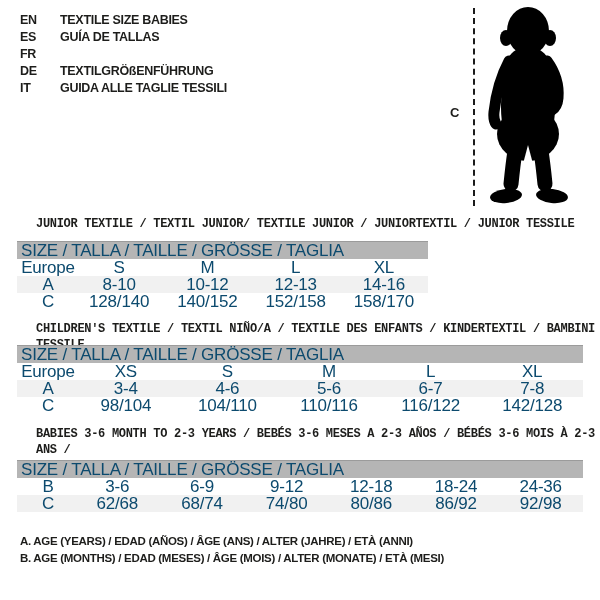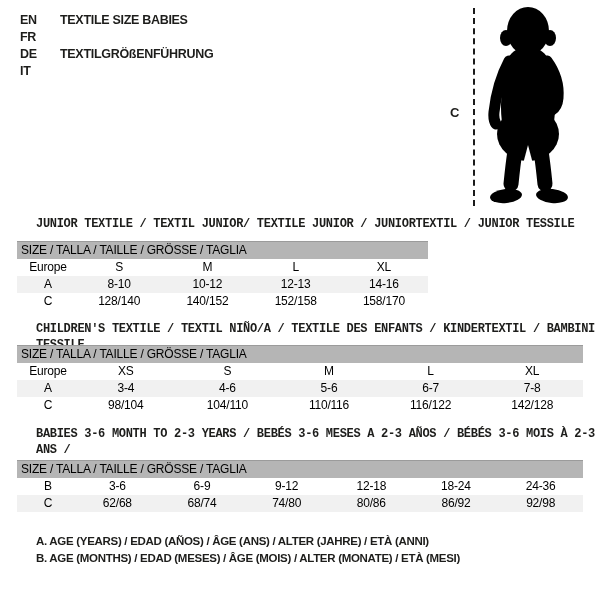--- a/index.html
+++ b/index.html
@@ -16,52 +16,57 @@
   .height-label{position:absolute;left:450px;top:105px;font-size:13px;font-weight:bold;}
   .baby-svg{position:absolute;left:481px;top:4px;}
   
   .sec-title{
     position:absolute;left:36px;font-size:12px;font-weight:bold;letter-spacing:-0.3px;
     white-space:pre-line;line-height:16px;max-width:565px;font-family:Liberation Mono, monospace;
   }
   
   .sizetable{
     position:absolute;border-collapse:collapse;table-layout:fixed;
-    font-size:12px;color:#000000;letter-spacing:-0.2px;
+    font-size:17px;color:#0c4a6e;letter-spacing:-0.2px;
   }
   .sizetable td{height:17px;padding:0;text-align:center;vertical-align:middle;line-height:17px;overflow:hidden;}
   .sizetable td.lbl{text-align:center;padding-left:4px;}
   .sizetable tr.alt{background:#f1f1f1;}
   .sizetable tr.hdr td{
     background:#b5b5b5;border-top:1px solid #9b9b9b;text-align:left;padding-left:4px;
     letter-spacing:-0.2px;
   }
   
-  .legend-block{position:absolute;left:36px;top:533px;}
+  .legend-block{position:absolute;left:20px;top:533px;}
   .legend-line{font-size:11.5px;font-weight:bold;line-height:17px;letter-spacing:-0.3px;}
 </style>
 </head>
 <body>
 
 <div class="page">
 
   <div class="lang-block">
     <div class="lang-row">
       <span class="lang-code">EN</span>
       <span class="lang-label">TEXTILE SIZE BABIES</span>
     </div>
     <div class="lang-row">
+      <span class="lang-code">ES</span>
+      <span class="lang-label">GUÍA DE TALLAS</span>
+    </div>
+    <div class="lang-row">
       <span class="lang-code">FR</span>
     </div>
     <div class="lang-row">
       <span class="lang-code">DE</span>
       <span class="lang-label">TEXTILGRÖßENFÜHRUNG</span>
     </div>
     <div class="lang-row">
       <span class="lang-code">IT</span>
+      <span class="lang-label">GUIDA ALLE TAGLIE TESSILI</span>
     </div>
   </div>
 
   <div class="height-line"></div>
   <div class="height-label">C</div>
   <svg class="baby-svg" width="96" height="206" viewBox="0 0 96 206">
     <g fill="#000000" stroke="none">
       <ellipse cx="47" cy="27" rx="21" ry="24"></ellipse>
       <ellipse cx="25" cy="34" rx="6" ry="8"></ellipse>
       <ellipse cx="69" cy="34" rx="6" ry="8"></ellipse>

